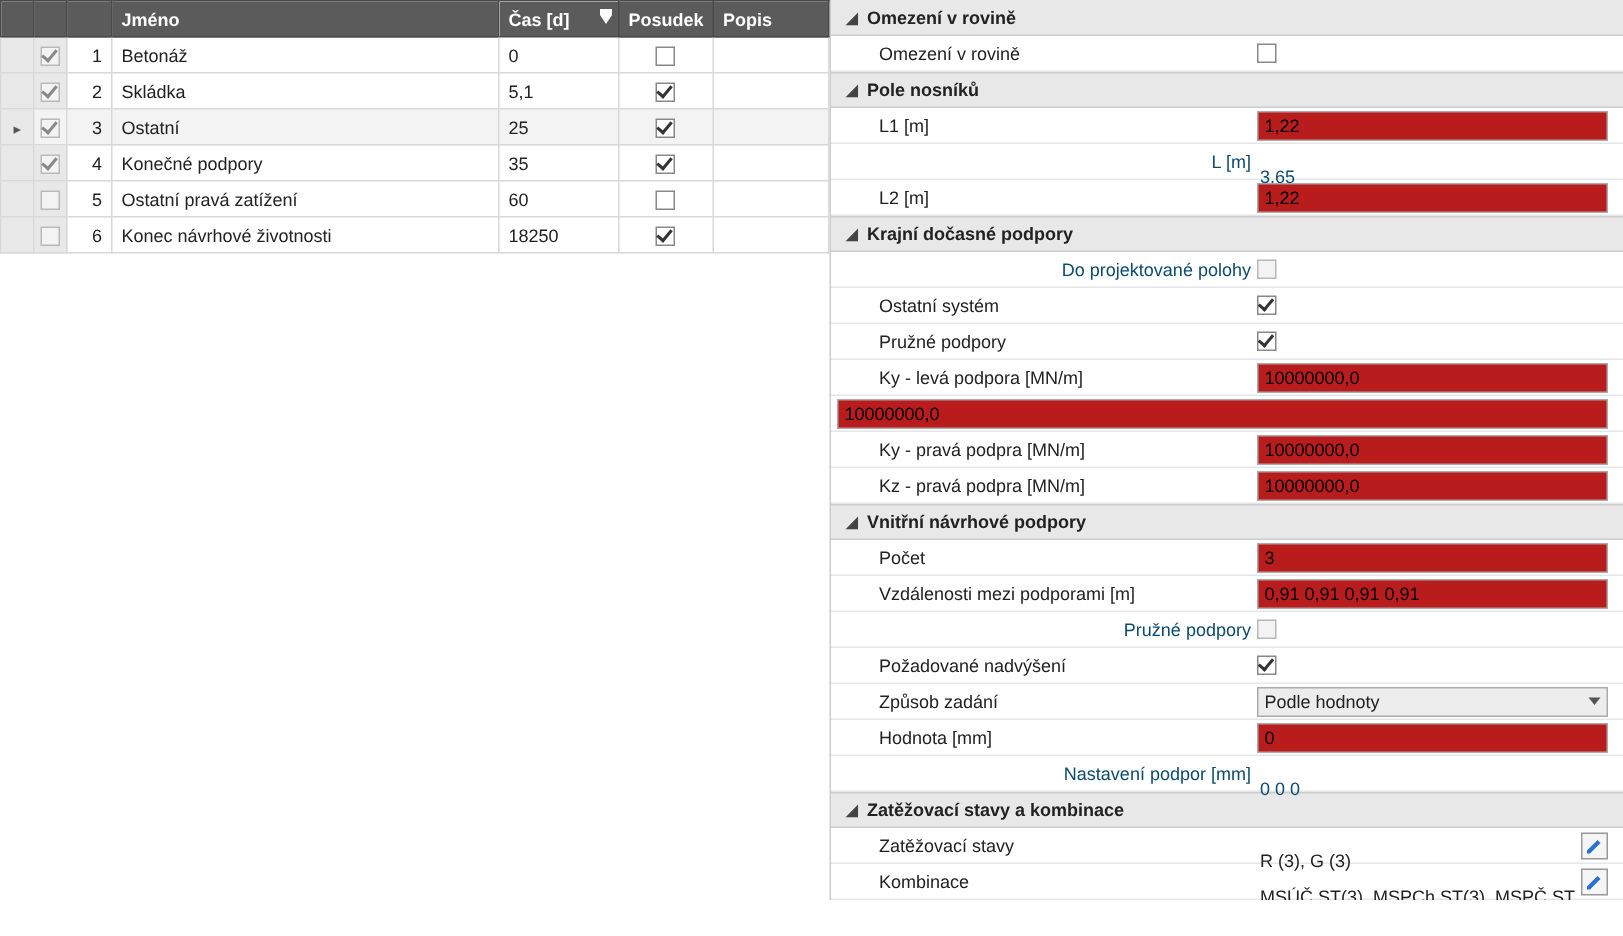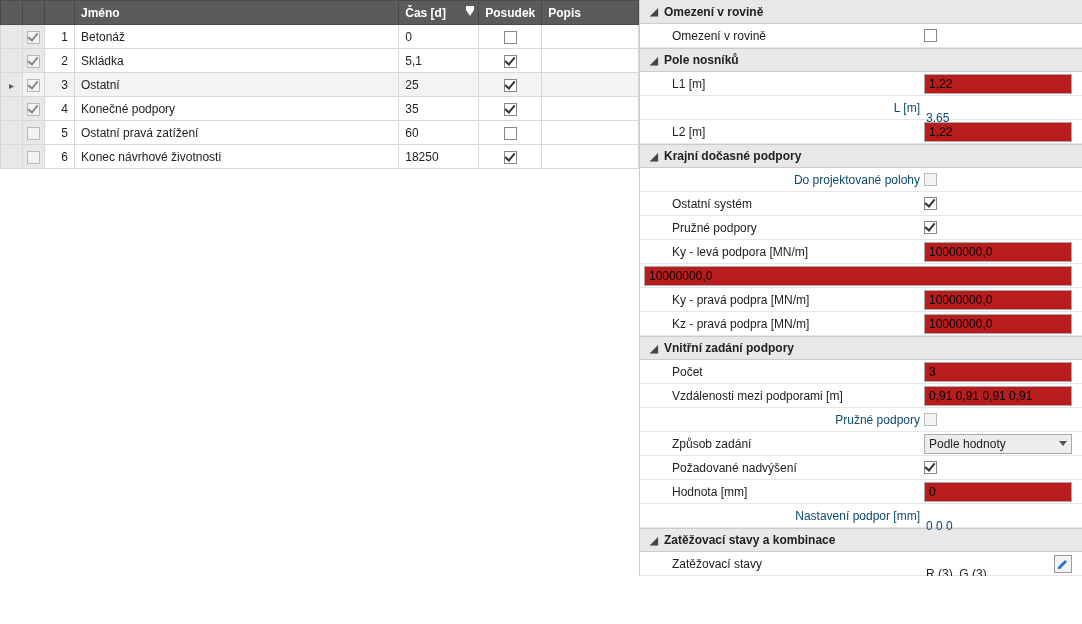--- a/index.html
+++ b/index.html
@@ -200,53 +200,53 @@
       </div>
     <div class="prop-row">
         <div class="lbl">Kz - pravá podpra [MN/m]</div>
         <div class="val">
           <input class="val-input" value="10000000,0" style="">
         </div>
       </div>
 
     <div class="sect-hdr">
         <span class="tri">◢</span>
-        <span>Vnitřní zadání podpory</span>
+        <span>Vnitřní návrhové podpory</span>
       </div>
     <div class="prop-row">
         <div class="lbl">Počet</div>
         <div class="val">
           <input class="val-input" value="3" style="">
         </div>
       </div>
     <div class="prop-row">
         <div class="lbl">Vzdálenosti mezi podporami [m]</div>
         <div class="val">
           <input class="val-input" value="0,91 0,91 0,91 0,91" style="">
         </div>
       </div>
     <div class="prop-row disabled">
         <div class="lbl">Pružné podpory</div>
         <div class="val">
           <span class="chk disabled"></span>
+        </div>
+      </div>
+    <div class="prop-row">
+        <div class="lbl">Požadované nadvýšení</div>
+        <div class="val">
+          <span class="chk checked"></span>
         </div>
       </div>
     <div class="prop-row">
         <div class="lbl">Způsob zadání</div>
         <div class="val">
           <div class="val-select">
             <span>Podle hodnoty</span>
             <span class="caret"></span>
           </div>
-        </div>
-      </div>
-    <div class="prop-row">
-        <div class="lbl">Požadované nadvýšení</div>
-        <div class="val">
-          <span class="chk checked"></span>
         </div>
       </div>
     <div class="prop-row">
         <div class="lbl">Hodnota [mm]</div>
         <div class="val">
           <input class="val-input" value="0" style="">
         </div>
       </div>
     <div class="prop-row disabled">
         <div class="lbl">Nastavení podpor [mm]</div>
@@ -263,15 +263,26 @@
         <div class="lbl">Zatěžovací stavy</div>
         <div class="val">
           <span class="val-text" style="flex:1">R (3), G (3)</span>
           <span class="editbtn">
             <svg viewBox="0 0 12 12">
               <path d="M1 9 L8 2 L10 4 L3 11 L1 11 Z" fill="#2b6fd1"></path>
             </svg>
           </span>
         </div>
       </div>
+    <div class="prop-row">
+        <div class="lbl">Kombinace</div>
+        <div class="val">
+          <span class="val-text" style="flex:1;white-space:nowrap;overflow:hidden">MSÚČ ST(3), MSPCh ST(3), MSPČ ST</span>
+          <span class="editbtn">
+            <svg viewBox="0 0 12 12">
+              <path d="M1 9 L8 2 L10 4 L3 11 L1 11 Z" fill="#2b6fd1"></path>
+            </svg>
+          </span>
+        </div>
+      </div>
 
   </div>
 </div>
 
 </body></html>

